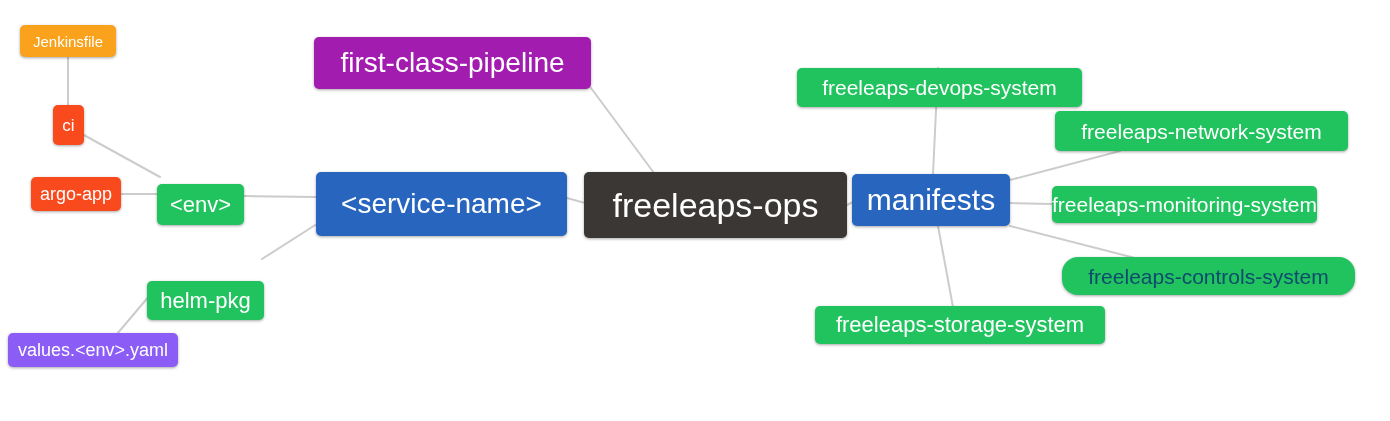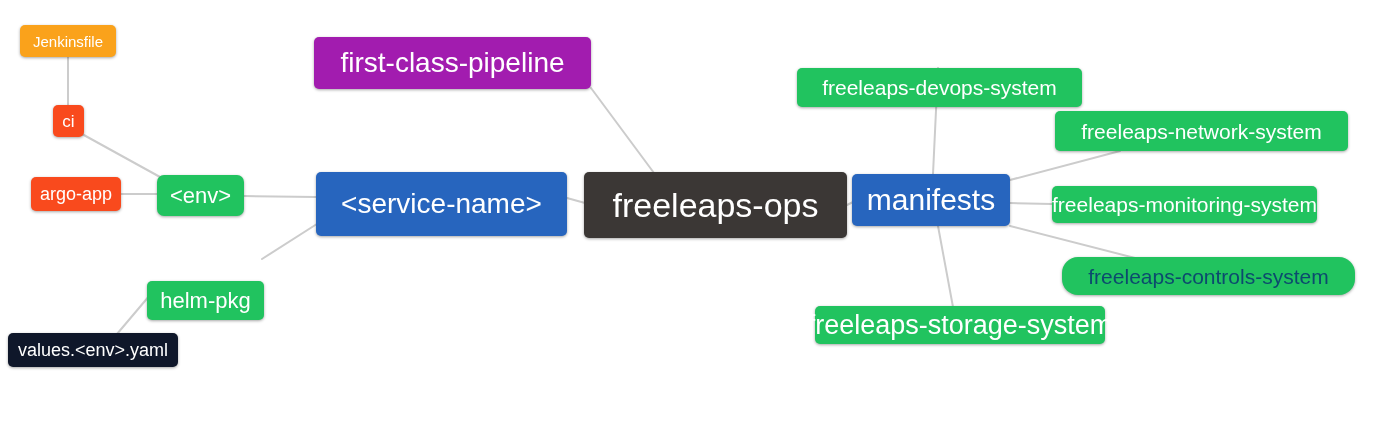--- a/index.html
+++ b/index.html
@@ -60,28 +60,28 @@
       <line x1="591" y1="88" x2="654" y2="173" stroke="#CCCCCC" stroke-width="2" stroke-linecap="round"></line>
       <line x1="847" y1="205" x2="853" y2="202" stroke="#CCCCCC" stroke-width="2" stroke-linecap="round"></line>
       <line x1="933" y1="174" x2="938" y2="68" stroke="#CCCCCC" stroke-width="2" stroke-linecap="round"></line>
       <line x1="1010" y1="180" x2="1120" y2="151" stroke="#CCCCCC" stroke-width="2" stroke-linecap="round"></line>
       <line x1="1010" y1="203" x2="1052" y2="204" stroke="#CCCCCC" stroke-width="2" stroke-linecap="round"></line>
       <line x1="1010" y1="226" x2="1135" y2="258" stroke="#CCCCCC" stroke-width="2" stroke-linecap="round"></line>
       <line x1="938" y1="226" x2="953" y2="307" stroke="#CCCCCC" stroke-width="2" stroke-linecap="round"></line>
     </svg>
   <div id="node-layer">
       <div class="node" style="left: 20px; top: 25px; width: 96px; height: 32px; font-size: 15px; background: rgb(250, 162, 27); color: rgb(255, 255, 255);">Jenkinsfile</div>
-      <div class="node" style="left: 53px; top: 105px; width: 31px; height: 32px; font-size: 17px; background: rgb(249, 74, 29); color: rgb(255, 255, 255);">ci</div>
+      <div class="node" style="left: 53px; top: 105px; width: 31px; height: 40px; font-size: 17px; background: rgb(249, 74, 29); color: rgb(255, 255, 255);">ci</div>
       <div class="node" style="left: 31px; top: 177px; width: 90px; height: 34px; font-size: 18px; background: rgb(249, 74, 29); color: rgb(255, 255, 255);">argo-app</div>
-      <div class="node" style="left: 157px; top: 175px; width: 87px; height: 41px; font-size: 22px; background: rgb(33, 195, 95); color: rgb(255, 255, 255); border-radius: 7px;">&lt;env&gt;</div>
+      <div class="node" style="left: 157px; top: 184px; width: 87px; height: 41px; font-size: 22px; background: rgb(33, 195, 95); color: rgb(255, 255, 255);">&lt;env&gt;</div>
       <div class="node" style="left: 147px; top: 257px; width: 117px; height: 39px; font-size: 22px; background: rgb(33, 195, 95); color: rgb(255, 255, 255); margin-top: 24px;">helm-pkg</div>
-      <div class="node" style="left: 8px; top: 333px; width: 170px; height: 34px; font-size: 18px; background: #0f172a; color: rgb(255, 255, 255);">values.&lt;env&gt;.yaml</div>
+      <div class="node" style="left: 8px; top: 333px; width: 170px; height: 34px; font-size: 18px; background: #8b5cf6; color: rgb(255, 255, 255);">values.&lt;env&gt;.yaml</div>
       <div class="node" style="left: 314px; top: 37px; width: 277px; height: 52px; font-size: 28px; background: #a21caf; color: rgb(255, 255, 255);">first-class-pipeline</div>
       <div class="node" style="left: 316px; top: 172px; width: 251px; height: 64px; font-size: 28px; background: rgb(39, 101, 190); color: #ffffff;">&lt;service-name&gt;</div>
       <div class="node" style="left: 584px; top: 172px; width: 263px; height: 66px; font-size: 34px; background: rgb(59, 55, 53); color: rgb(255, 255, 255);">freeleaps-ops</div>
       <div class="node" style="left: 852px; top: 174px; width: 158px; height: 52px; font-size: 30px; background: rgb(39, 101, 190); color: rgb(255, 255, 255);">manifests</div>
       <div class="node" style="left: 797px; top: 28px; width: 285px; height: 39px; font-size: 21px; background: rgb(33, 195, 95); color: rgb(255, 255, 255); margin-top: 40px;">freeleaps-devops-system</div>
       <div class="node" style="left: 1055px; top: 111px; width: 293px; height: 40px; font-size: 21px; background: rgb(33, 195, 95); color: rgb(255, 255, 255);">freeleaps-network-system</div>
       <div class="node" style="left: 1052px; top: 186px; width: 265px; height: 37px; font-size: 21px; background: rgb(33, 195, 95); color: rgb(255, 255, 255);">freeleaps-monitoring-system</div>
       <div class="node" style="left: 1062px; top: 257px; width: 293px; height: 38px; font-size: 21px; background: rgb(33, 195, 95); color: #0c4a6e; border-radius: 16px;">freeleaps-controls-system</div>
-      <div class="node" style="left: 815px; top: 306px; width: 290px; height: 38px; font-size: 27px; background: rgb(33, 195, 95); color: rgb(255, 255, 255);">freeleaps-storage-system</div>
+      <div class="node" style="left: 815px; top: 306px; width: 290px; height: 38px; font-size: 22px; background: rgb(33, 195, 95); color: rgb(255, 255, 255);">freeleaps-storage-system</div>
     </div>
 </div>
 
 </body></html>

